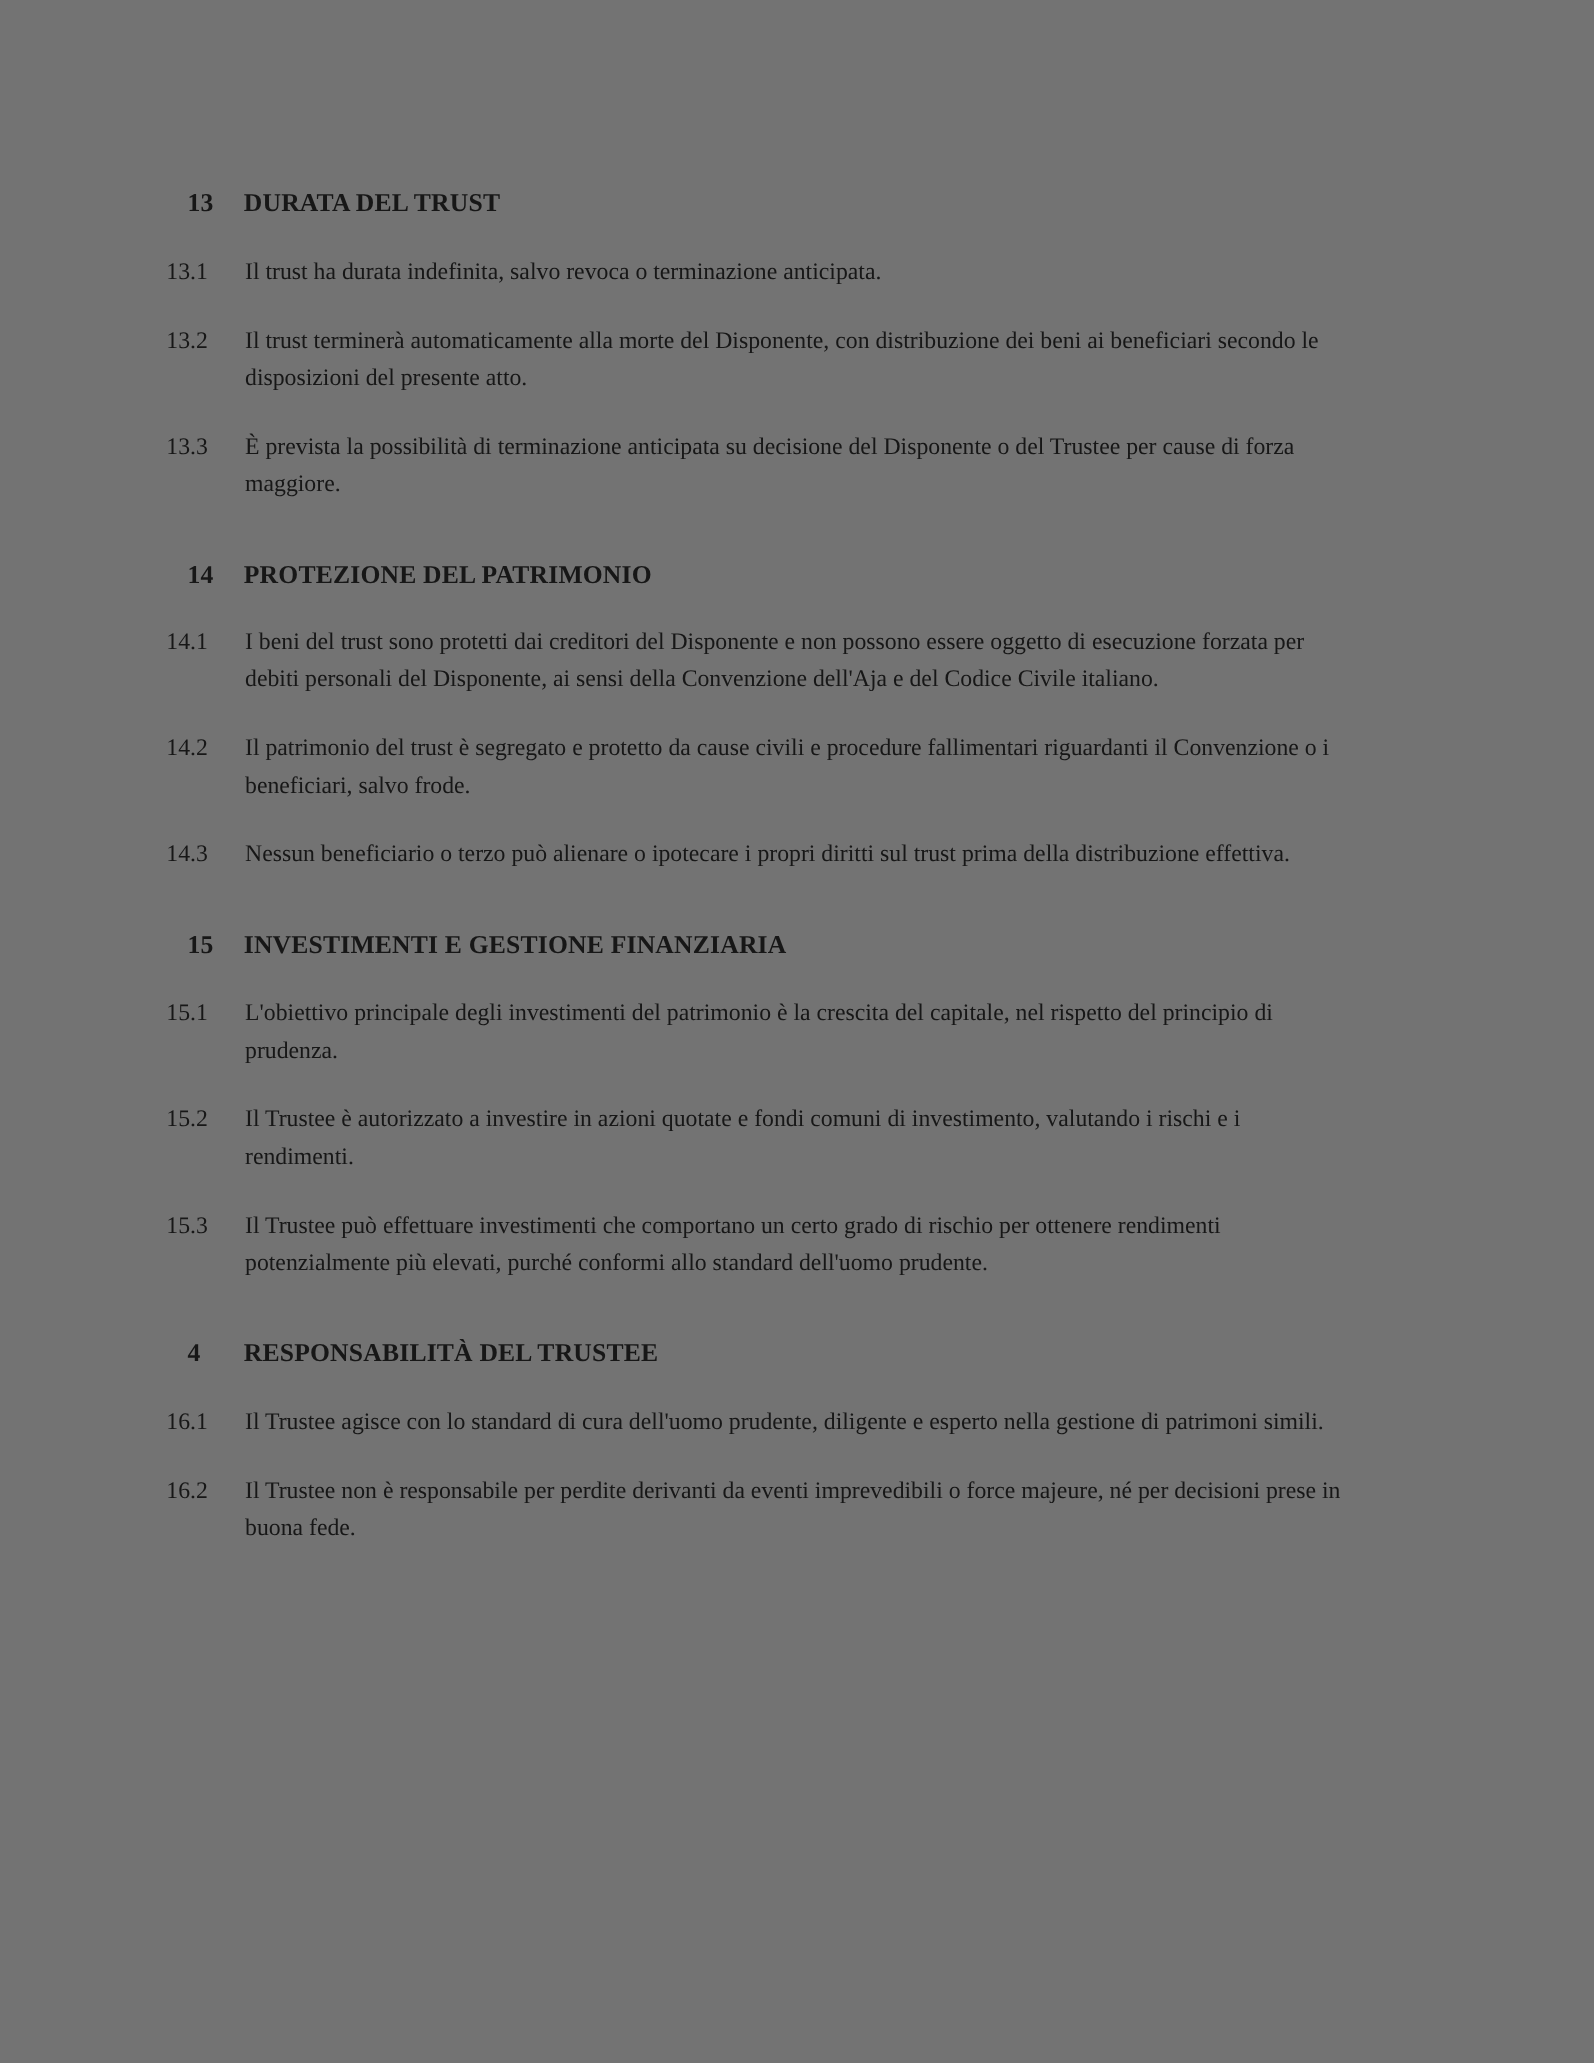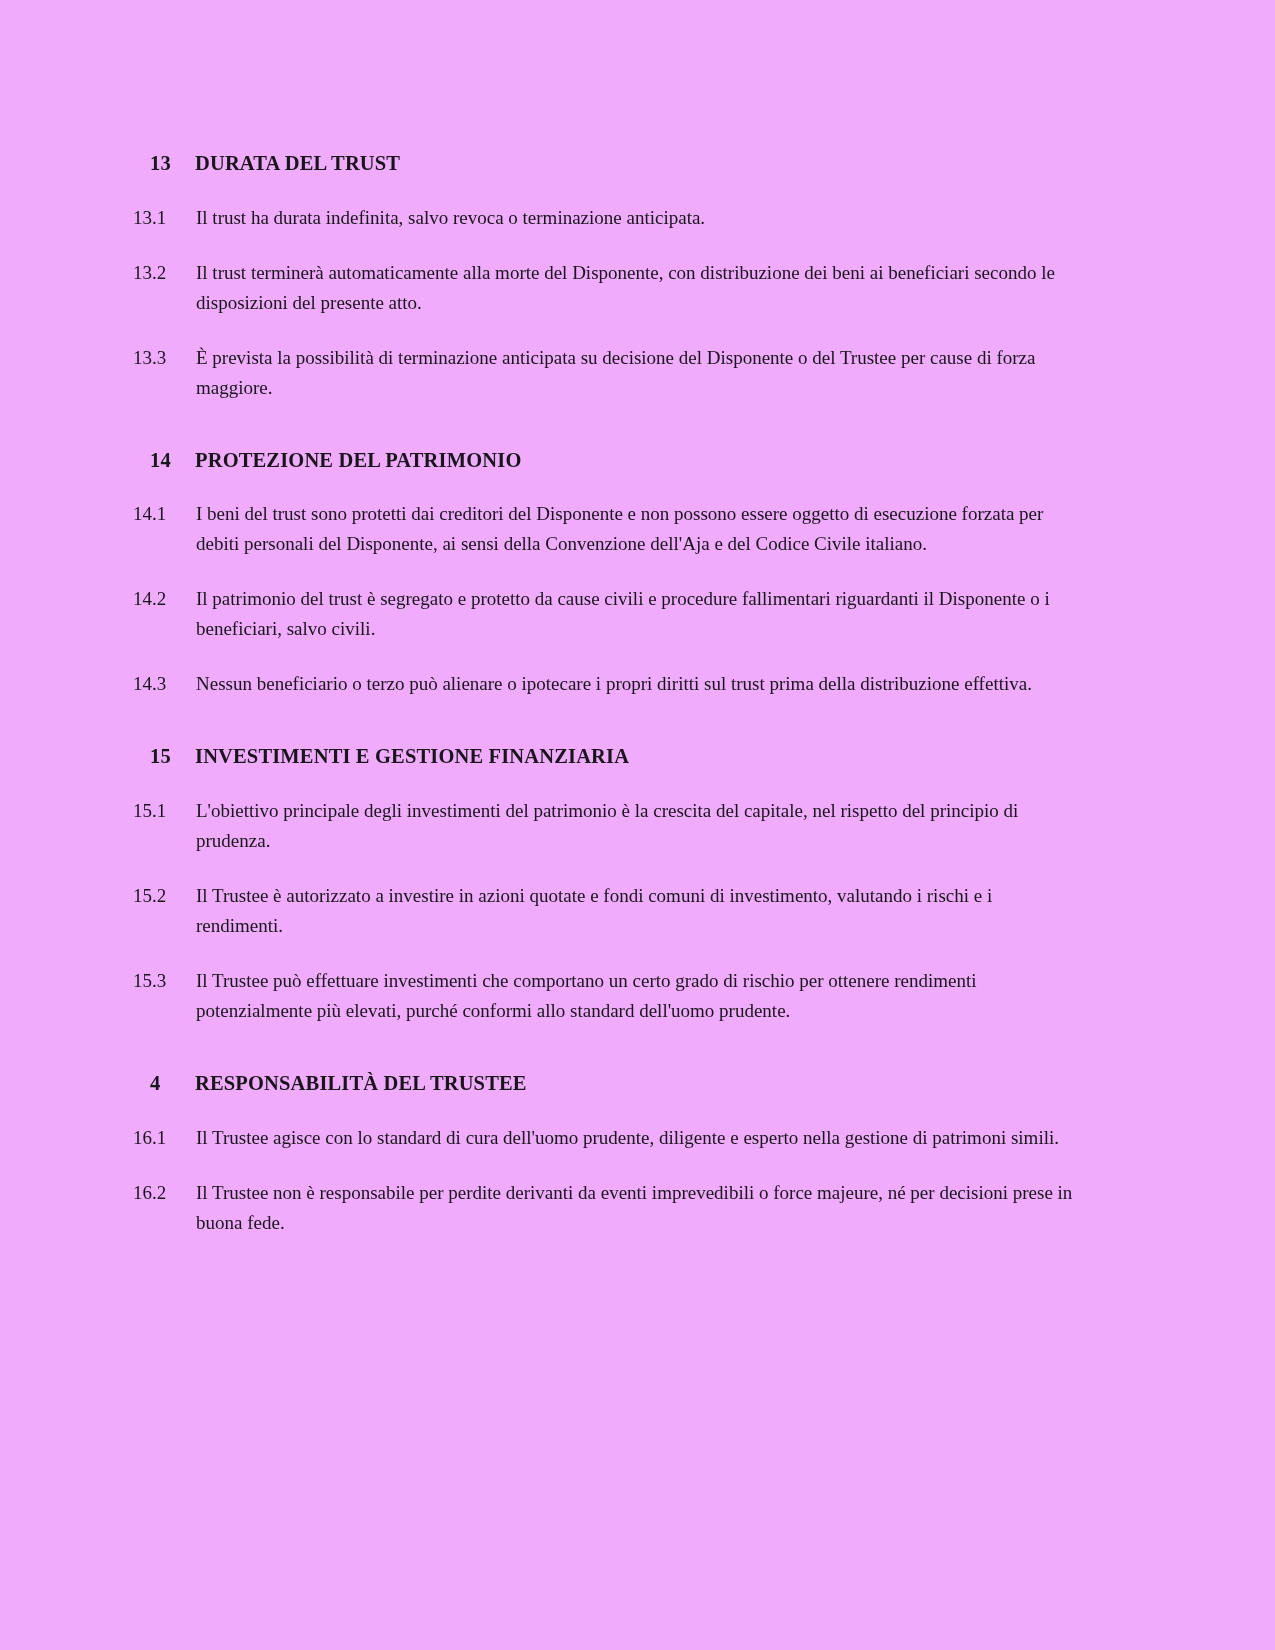--- a/index.html
+++ b/index.html
@@ -4,21 +4,21 @@
 <style>
   html, body {
     margin: 0;
     padding: 0;
     background: #ffffff;
   }
   .page {
     position: relative;
     width: 1275px;
     height: 1650px;
-    background: #f0abfc;
+    background: #737373;
     box-sizing: border-box;
     padding: 150px 205px 60px 133px;
     font-family: "Liberation Serif", "DejaVu Serif", serif;
     color: #171717;
     -webkit-font-smoothing: antialiased;
   }
   .doc-body {
     width: 940px;
   }
 
@@ -103,21 +103,21 @@
       <h2 class="clause-heading">
         <span class="num">14</span>
         <span class="title">PROTEZIONE DEL PATRIMONIO</span>
       </h2>
       <p class="subclause">
         <span class="num">14.1</span>
         <span class="text">I beni del trust sono protetti dai creditori del Disponente e non possono essere oggetto di esecuzione forzata per debiti personali del Disponente, ai sensi della Convenzione dell'Aja e del Codice Civile italiano.</span>
       </p>
       <p class="subclause">
         <span class="num">14.2</span>
-        <span class="text">Il patrimonio del trust è segregato e protetto da cause civili e procedure fallimentari riguardanti il Disponente o i beneficiari, salvo civili.</span>
+        <span class="text">Il patrimonio del trust è segregato e protetto da cause civili e procedure fallimentari riguardanti il Convenzione o i beneficiari, salvo frode.</span>
       </p>
       <p class="subclause">
         <span class="num">14.3</span>
         <span class="text">Nessun beneficiario o terzo può alienare o ipotecare i propri diritti sul trust prima della distribuzione effettiva.</span>
       </p>
     </section>
 
     <section class="clause">
       <h2 class="clause-heading">
         <span class="num">15</span>

